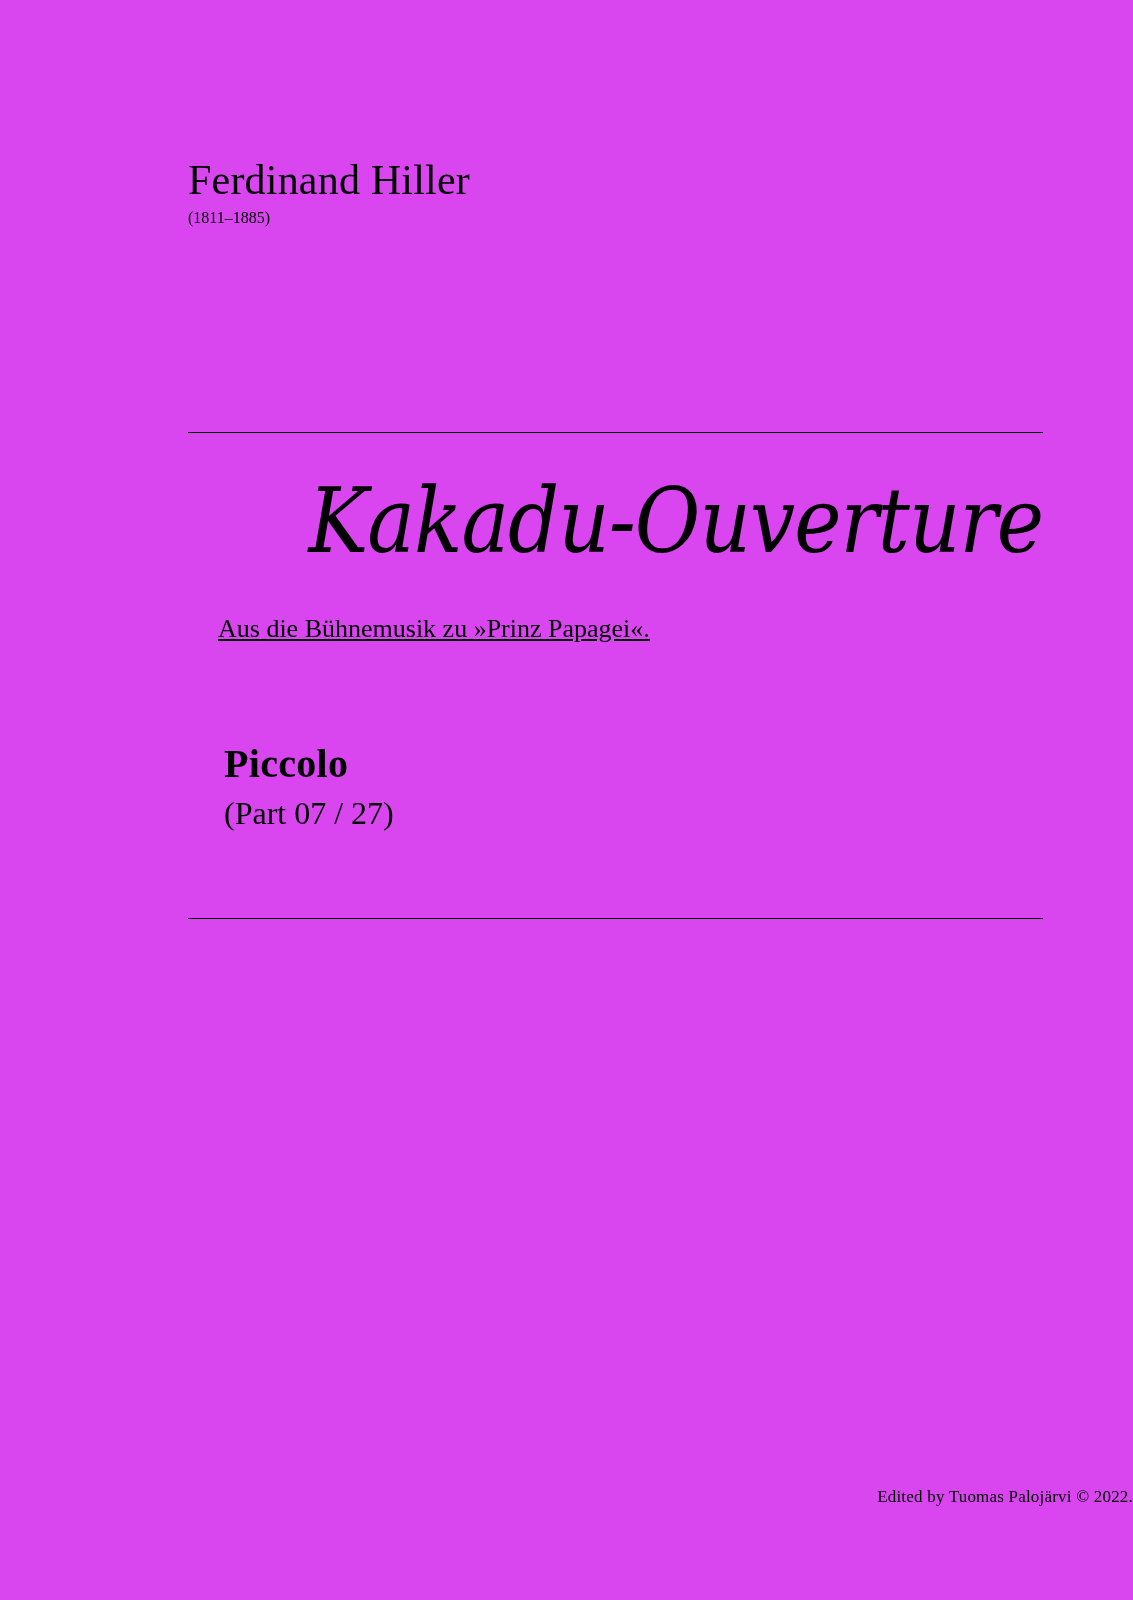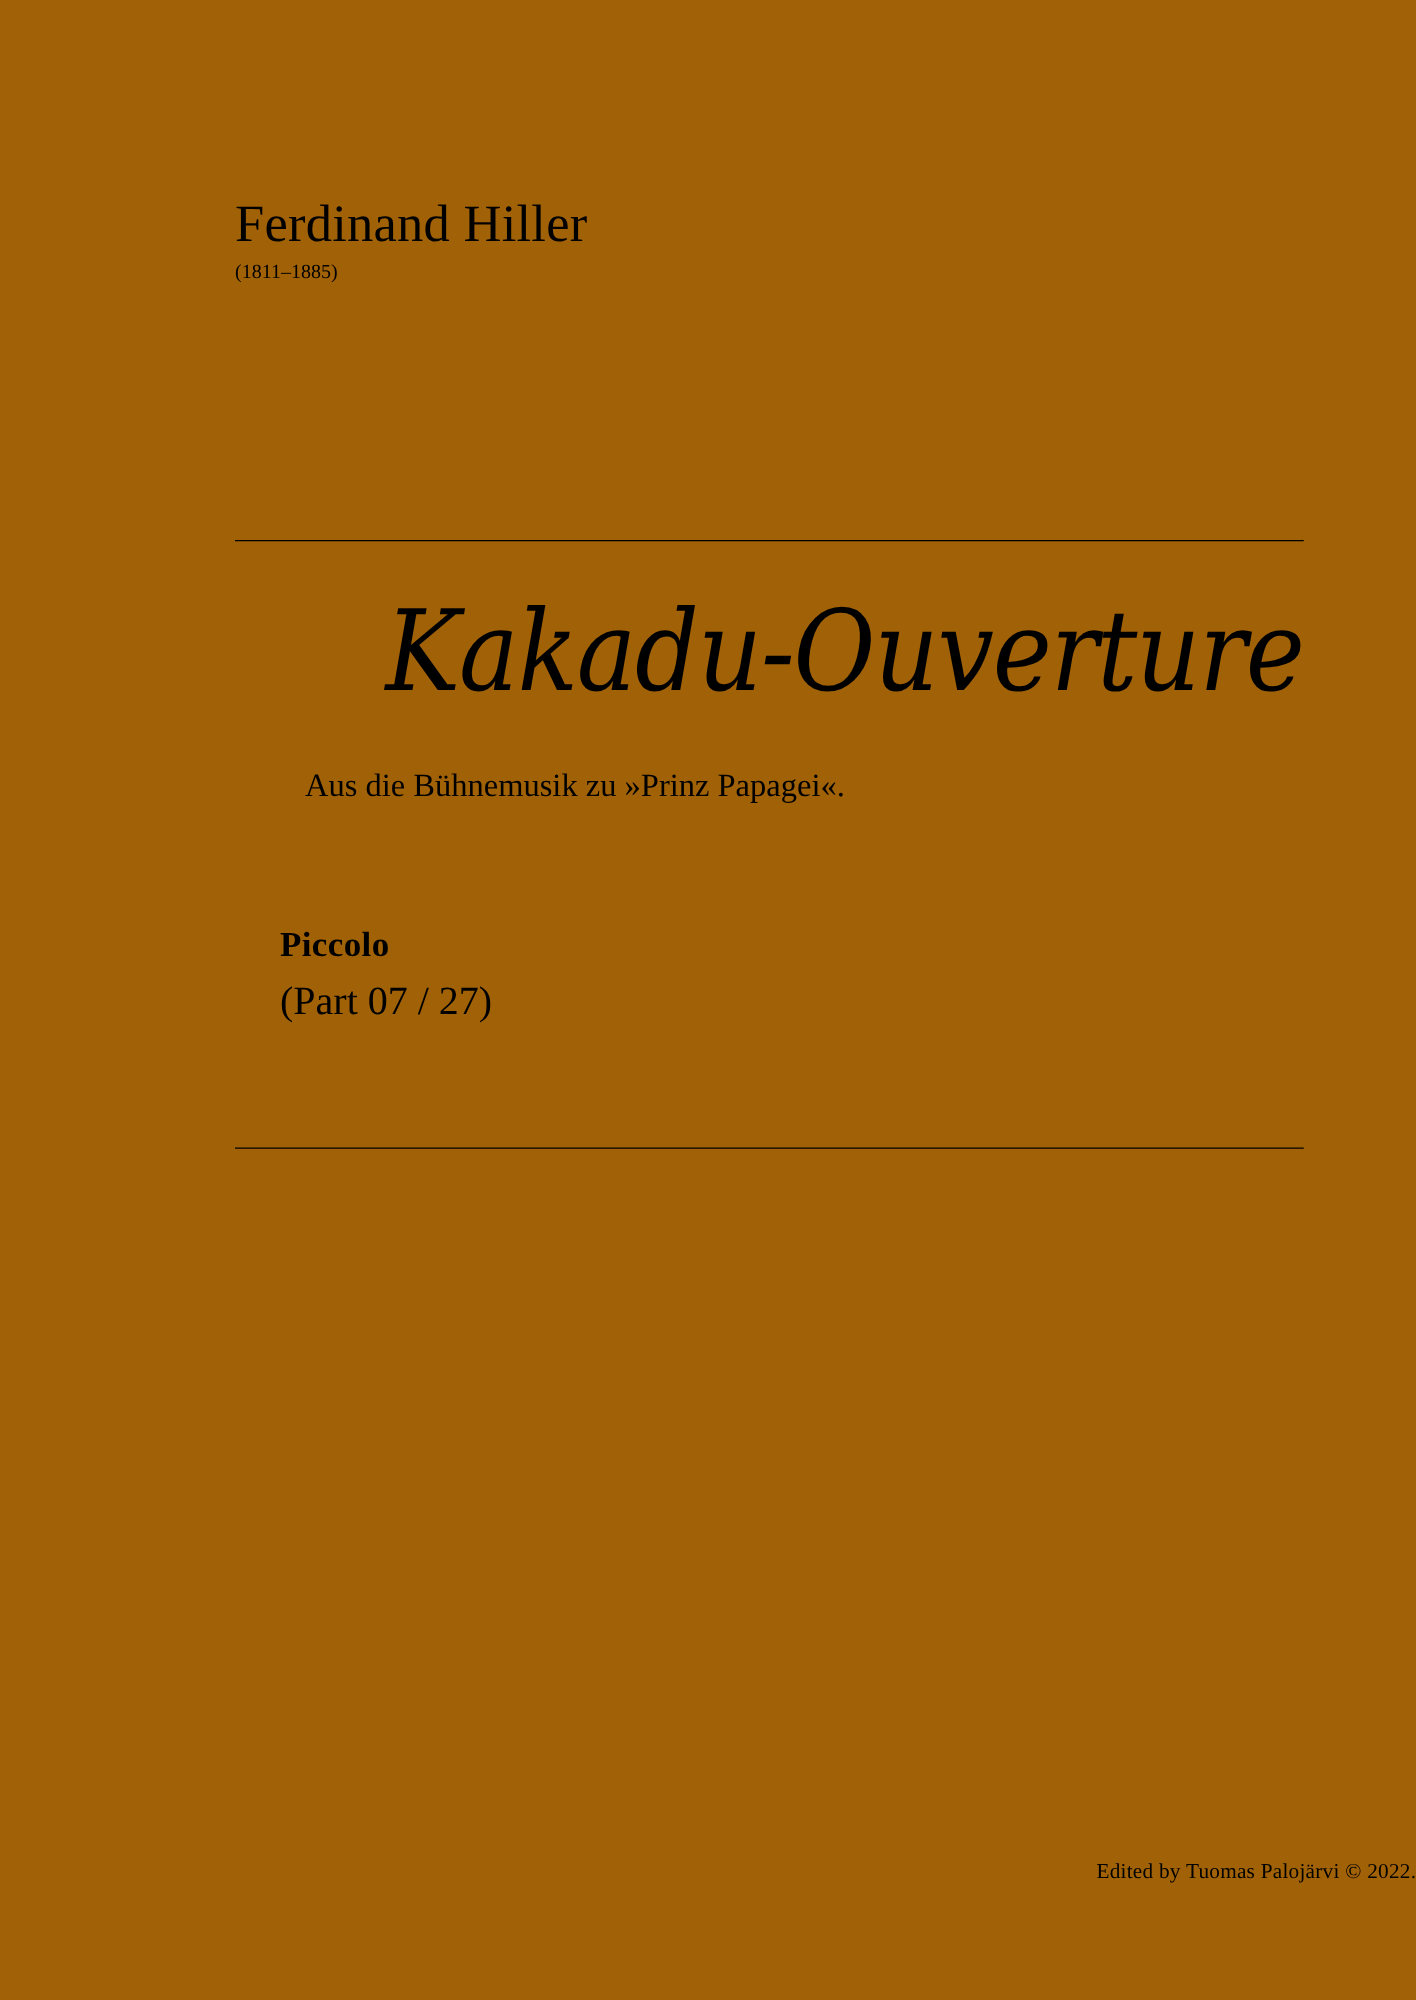--- a/index.html
+++ b/index.html
@@ -12,21 +12,21 @@
     height: 1600px;
     position: relative;
     font-family: "Liberation Serif", serif;
     color: #000000;
     overflow: hidden;
   }
 
   .page {
     position: absolute;
     inset: 0;
-    background: #a16207;
+    background: #d946ef;
   }
 
   
   .composer-block {
     position: absolute;
     left: 188px;
     top: 158px;
     width: 700px;
   }
   .composer-name {
@@ -66,36 +66,37 @@
     font-size: 80px;
     line-height: 1.15;
     letter-spacing: -1px;
     white-space: nowrap;
     transform: scaleY(1.12);
     transform-origin: center top;
   }
 
   .subtitle {
     position: absolute;
-    left: 244px;
+    left: 218px;
     top: 612px;
     width: 800px;
     font-size: 26px;
     line-height: 1.3;
+    text-decoration: underline;
   }
 
   
   .part-block {
     position: absolute;
     left: 224px;
     top: 742px;
     width: 800px;
   }
   .part-name {
-    font-size: 28px;
+    font-size: 40px;
     font-weight: bold;
     line-height: 1.1;
     letter-spacing: 0.3px;
   }
   .part-number {
     font-size: 32px;
     line-height: 1.2;
     margin-top: 8px;
   }
 

